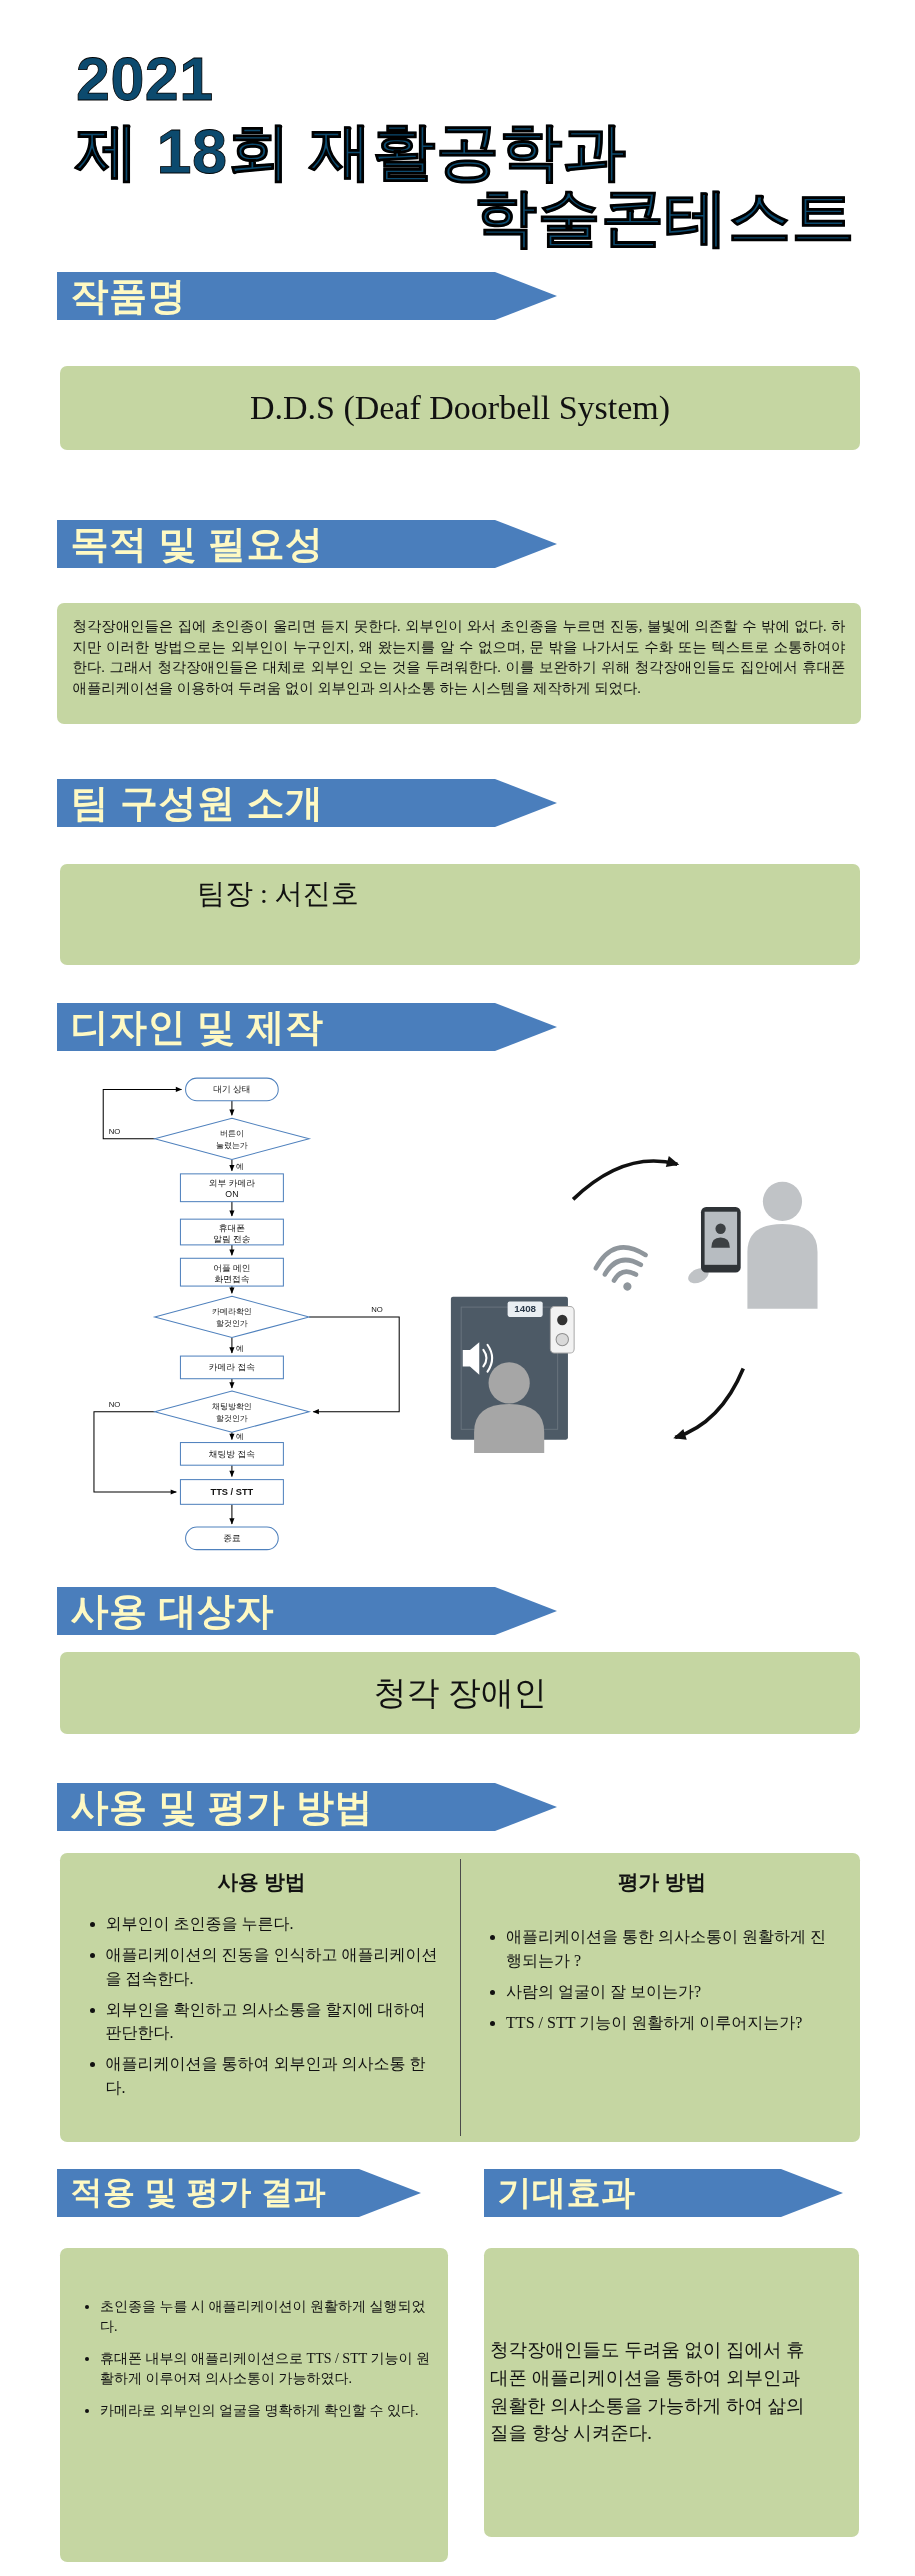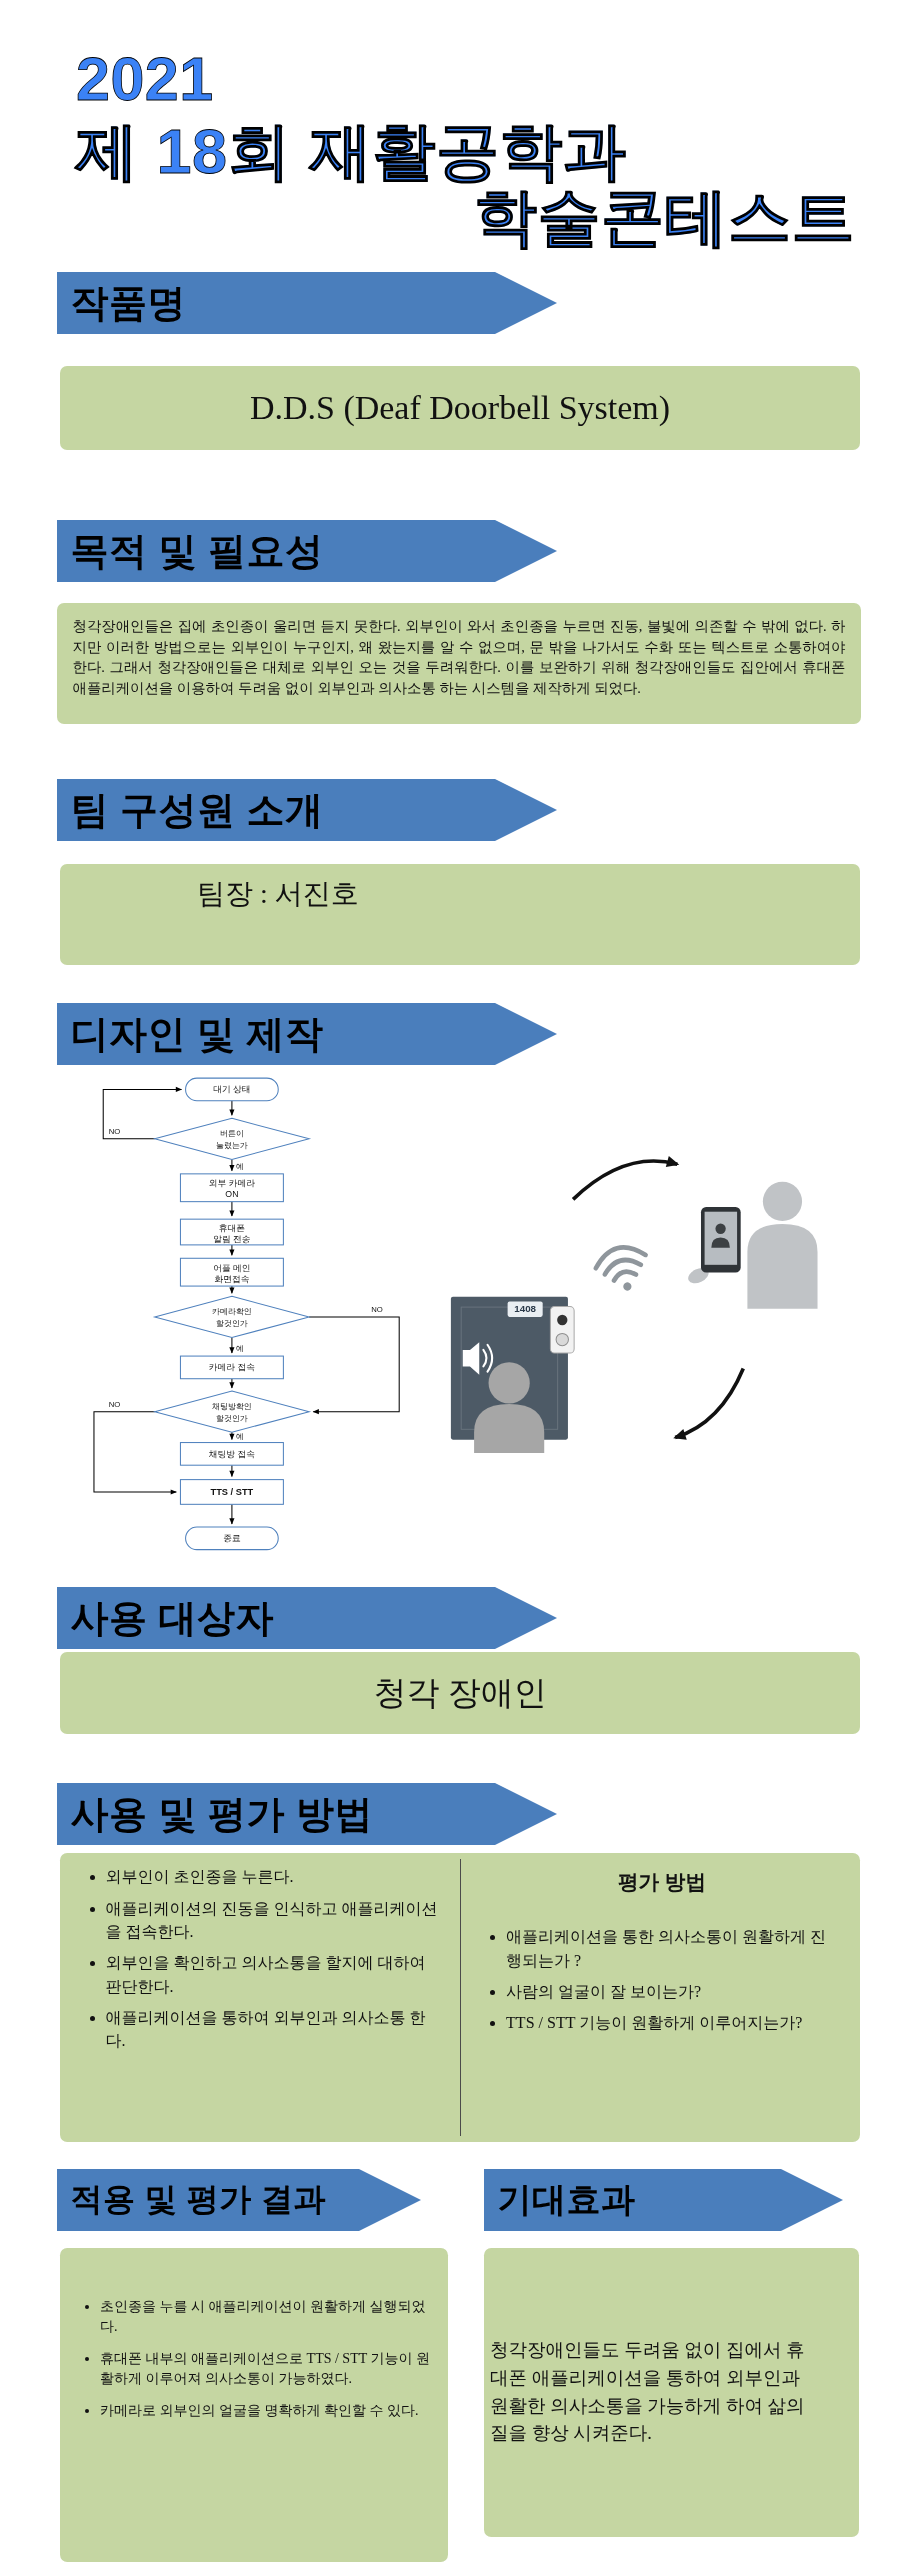--- a/index.html
+++ b/index.html
@@ -15,35 +15,35 @@
     font-family:"Liberation Sans", sans-serif;
     color:#111;
     overflow:hidden;
   }
   .abs{position:absolute;}
 
   
   .title{
     position:absolute;
     font-weight:bold;
-    color:#3b82f6;
+    color:#0c4a6e;
     -webkit-text-stroke:0.8px #000;
     letter-spacing:0.5px;
     white-space:nowrap;
   }
   .t-year{left:76px;top:44px;font-size:61px;}
   .t-line1{left:75px;top:109px;font-size:63px;}
   .t-line2{right:61px;top:175px;font-size:63px;}
 
   
   .banner{
     position:absolute;
-    height:62px;
+    height:48px;
     background:var(--banner-blue);
-    color:#000000;
+    color:#fef9c3;
     font-weight:bold;
     font-size:38px;
     display:flex;align-items:center;
     padding-left:13.4px;
     clip-path:polygon(0 0, calc(100% - 62px) 0, 100% 50%, calc(100% - 62px) 100%, 0 100%);
     letter-spacing:0.5px;
     white-space:nowrap;
   }
 
   
@@ -262,20 +262,21 @@
 <div class="gbox box-target serif">
   <span>청각 장애인</span>
 </div>
 
 <div class="banner" style="left:57px;top:1783px;width:500px;">
     <span>사용 및 평가 방법</span>
   </div>
 
 <div class="gbox box-methods">
   <div class="mcol left">
+    <div class="mhead">사용 방법</div>
     <ul class="blist">
       <li>외부인이 초인종을 누른다.</li>
       <li>애플리케이션의 진동을 인식하고 애플리케이션을 접속한다.</li>
       <li>외부인을 확인하고 의사소통을 할지에 대하여 판단한다.</li>
       <li>애플리케이션을 통하여 외부인과 의사소통 한다.</li>
     </ul>
   </div>
   <div class="vdivider"></div>
   <div class="mcol right">
     <div class="mhead">평가 방법</div>

